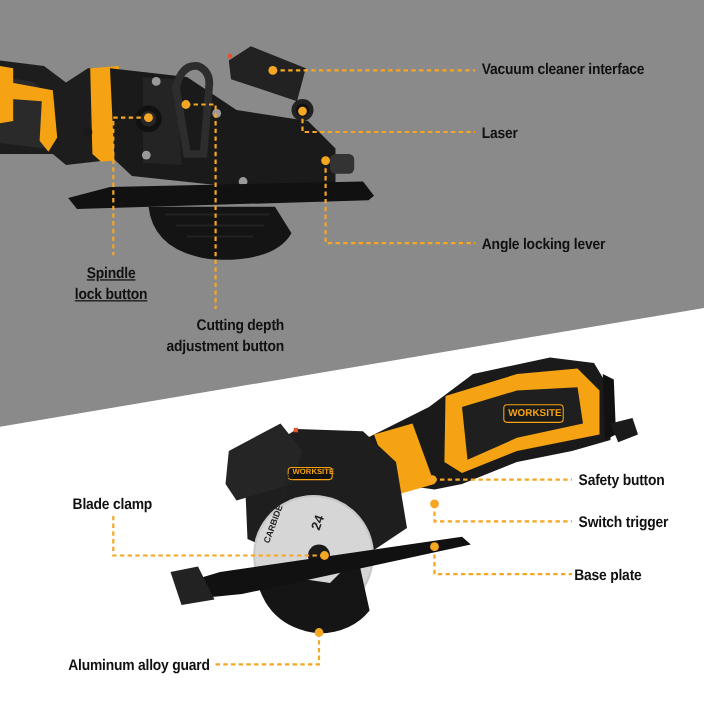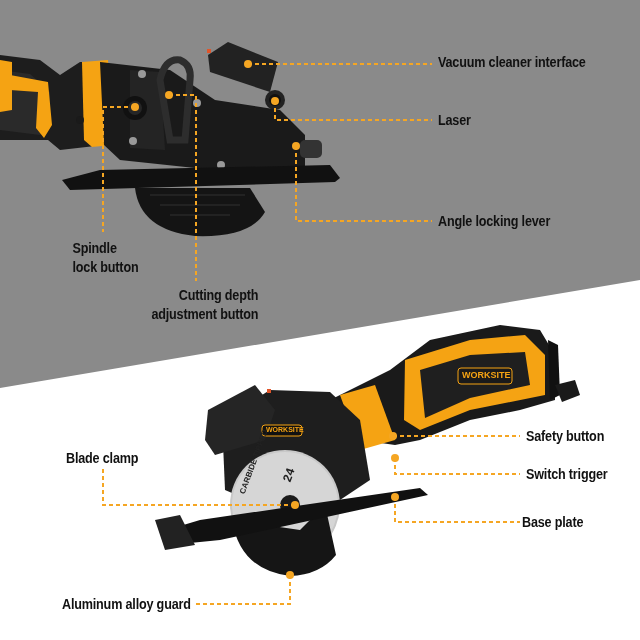--- a/index.html
+++ b/index.html
@@ -121,21 +121,21 @@
       <circle cx="395" cy="497" r="4"></circle>
       <circle cx="295" cy="505" r="4"></circle>
       <circle cx="290" cy="575" r="4"></circle>
     </g>
   </svg>
 
   <div class="label" style="left:438px; top:54px;">Vacuum cleaner interface</div>
   <div class="label" style="left:438px; top:112px;">Laser</div>
   <div class="label" style="left:438px; top:213px;">Angle locking lever</div>
 
-  <div style="position:absolute; left:68px; top:240px; width:90px; text-align:left;">
+  <div style="position:absolute; left:56px; top:240px; width:90px; text-align:center;text-decoration:underline;">
     <div class="label" style="position:relative; display:block; transform:scaleX(0.9); transform-origin:center;">Spindle</div>
     <div class="label" style="position:relative; display:block; margin-top:3px; transform:scaleX(0.9); transform-origin:center;">lock button</div>
   </div>
 
   <div style="position:absolute; left:130px; top:287px; width:135px; text-align:right;">
     <div class="label" style="position:relative; display:block; transform:scaleX(0.9); transform-origin:center;">Cutting depth</div>
     <div class="label" style="position:relative; display:block; margin-top:3px; transform:scaleX(0.9); transform-origin:center;">adjustment button</div>
   </div>
 
   <div class="label" style="left:526px; top:428px;">Safety button</div>

